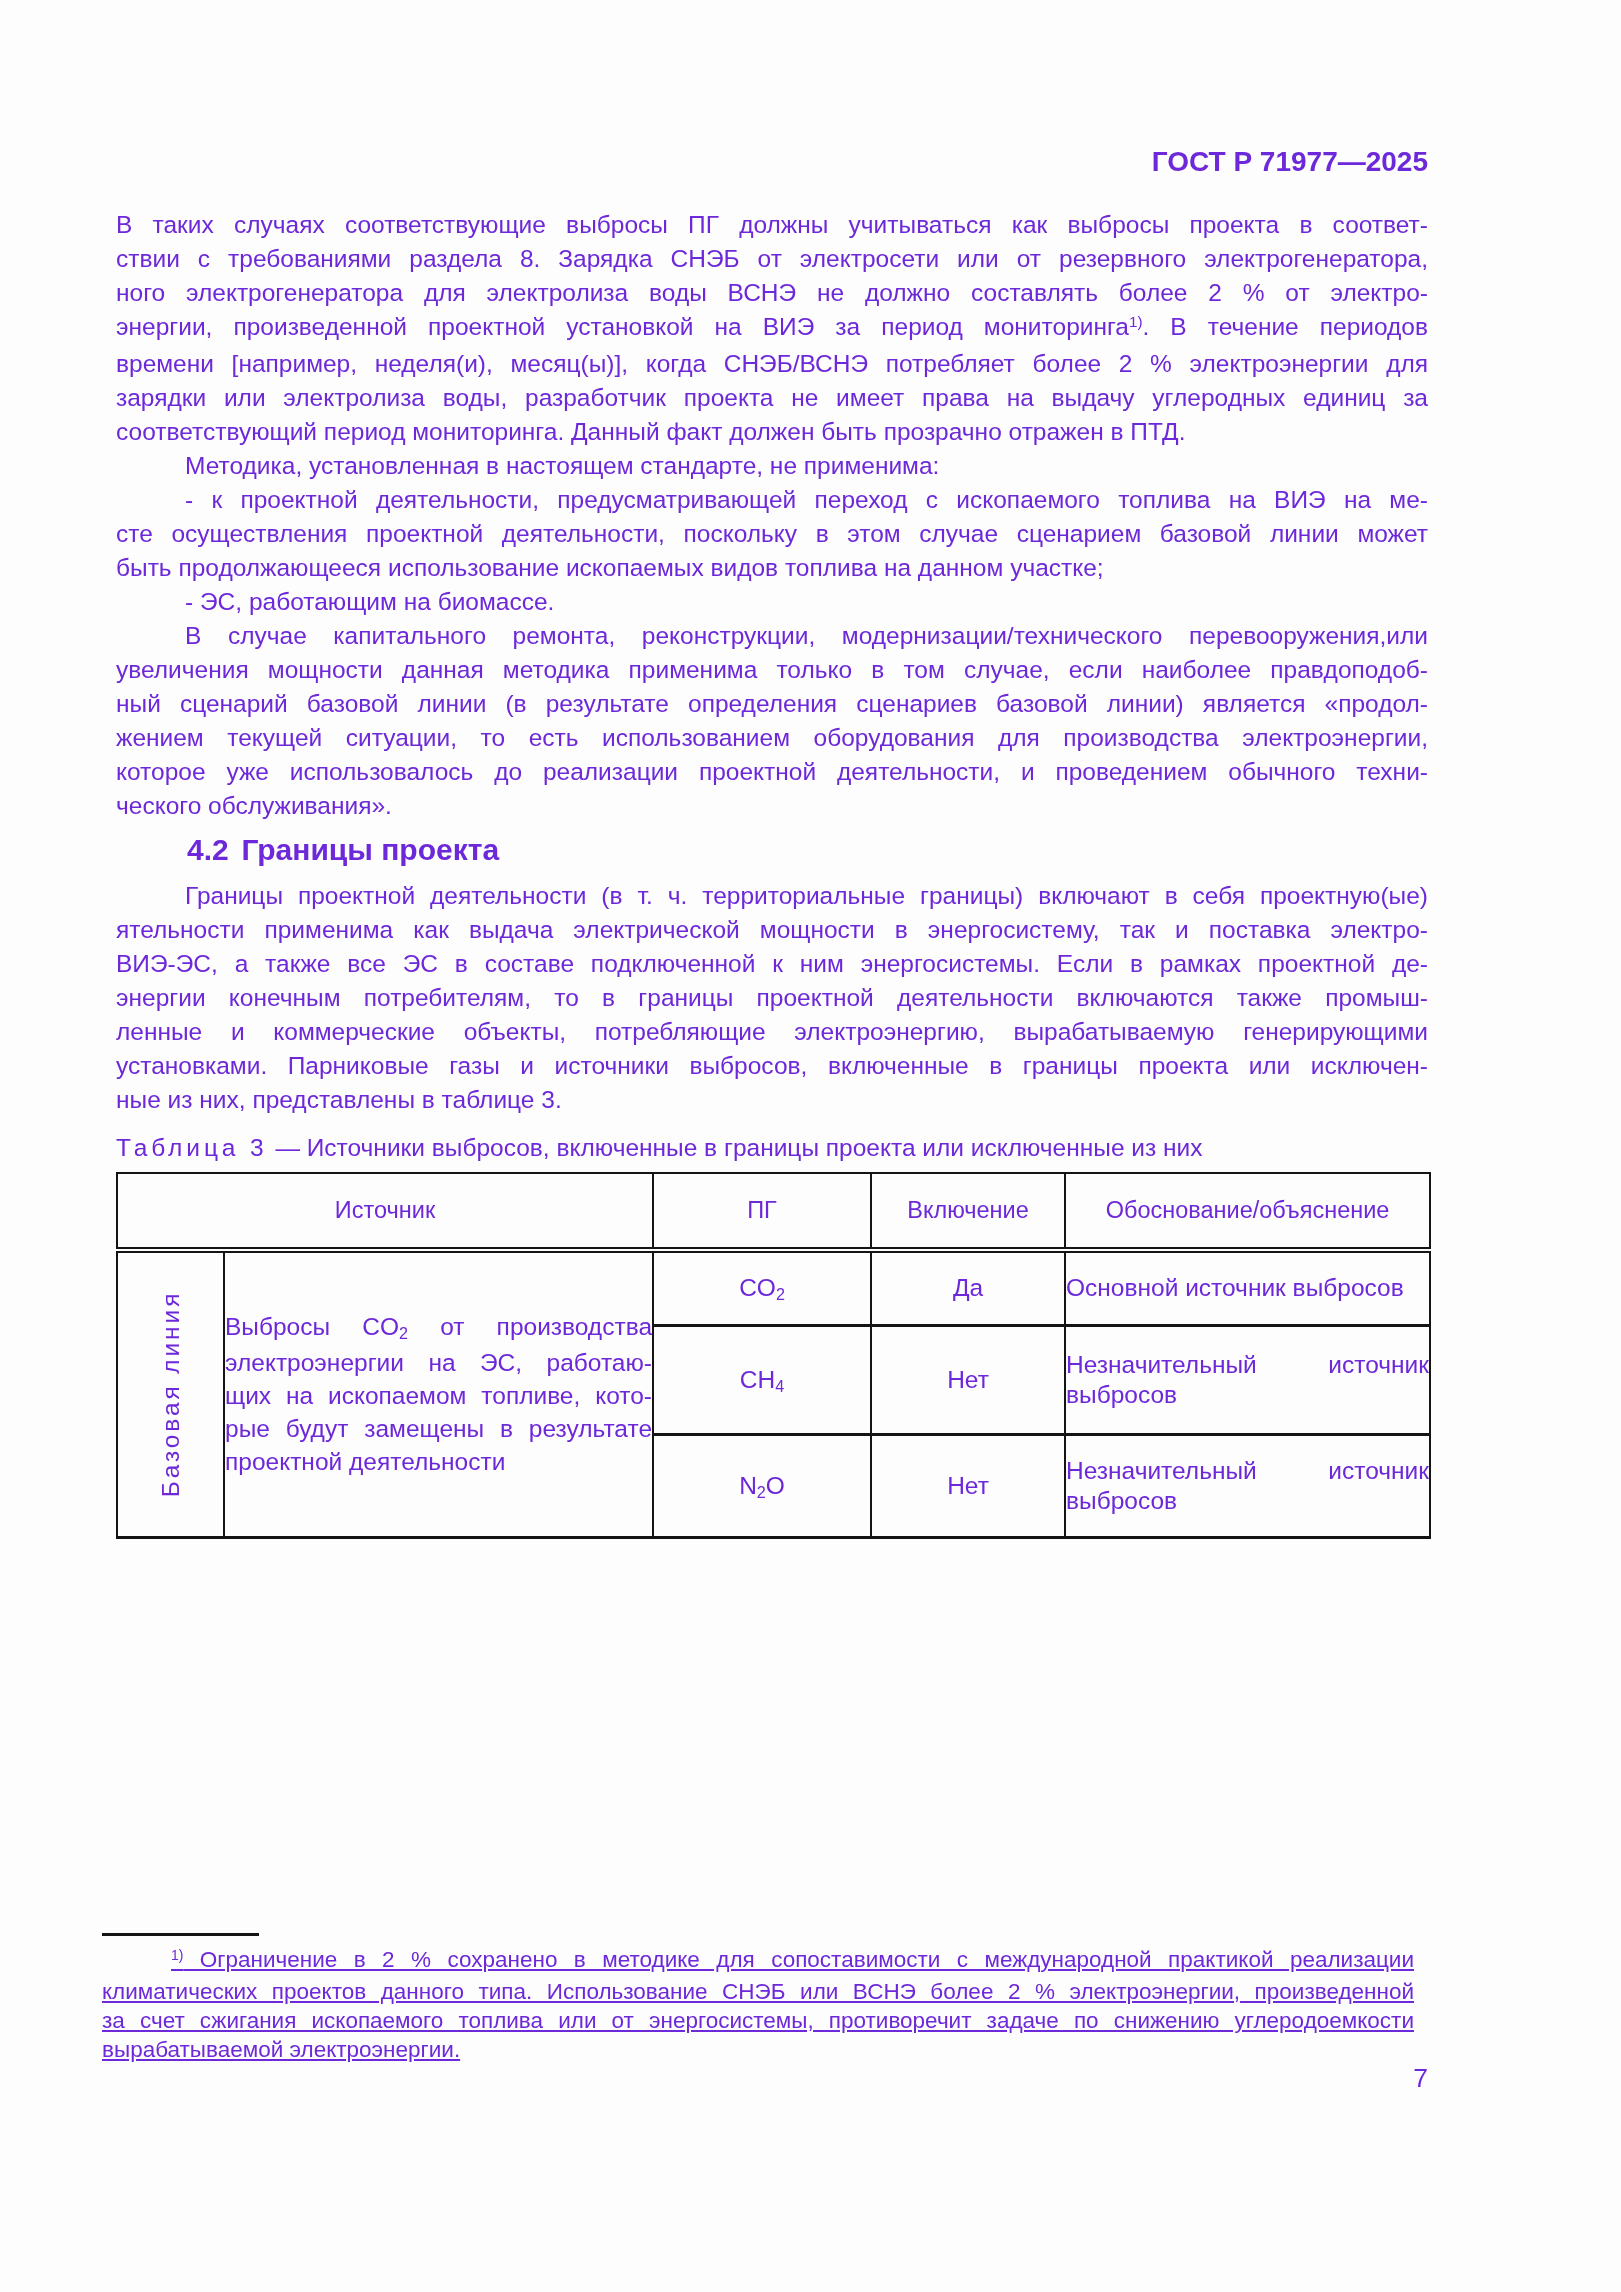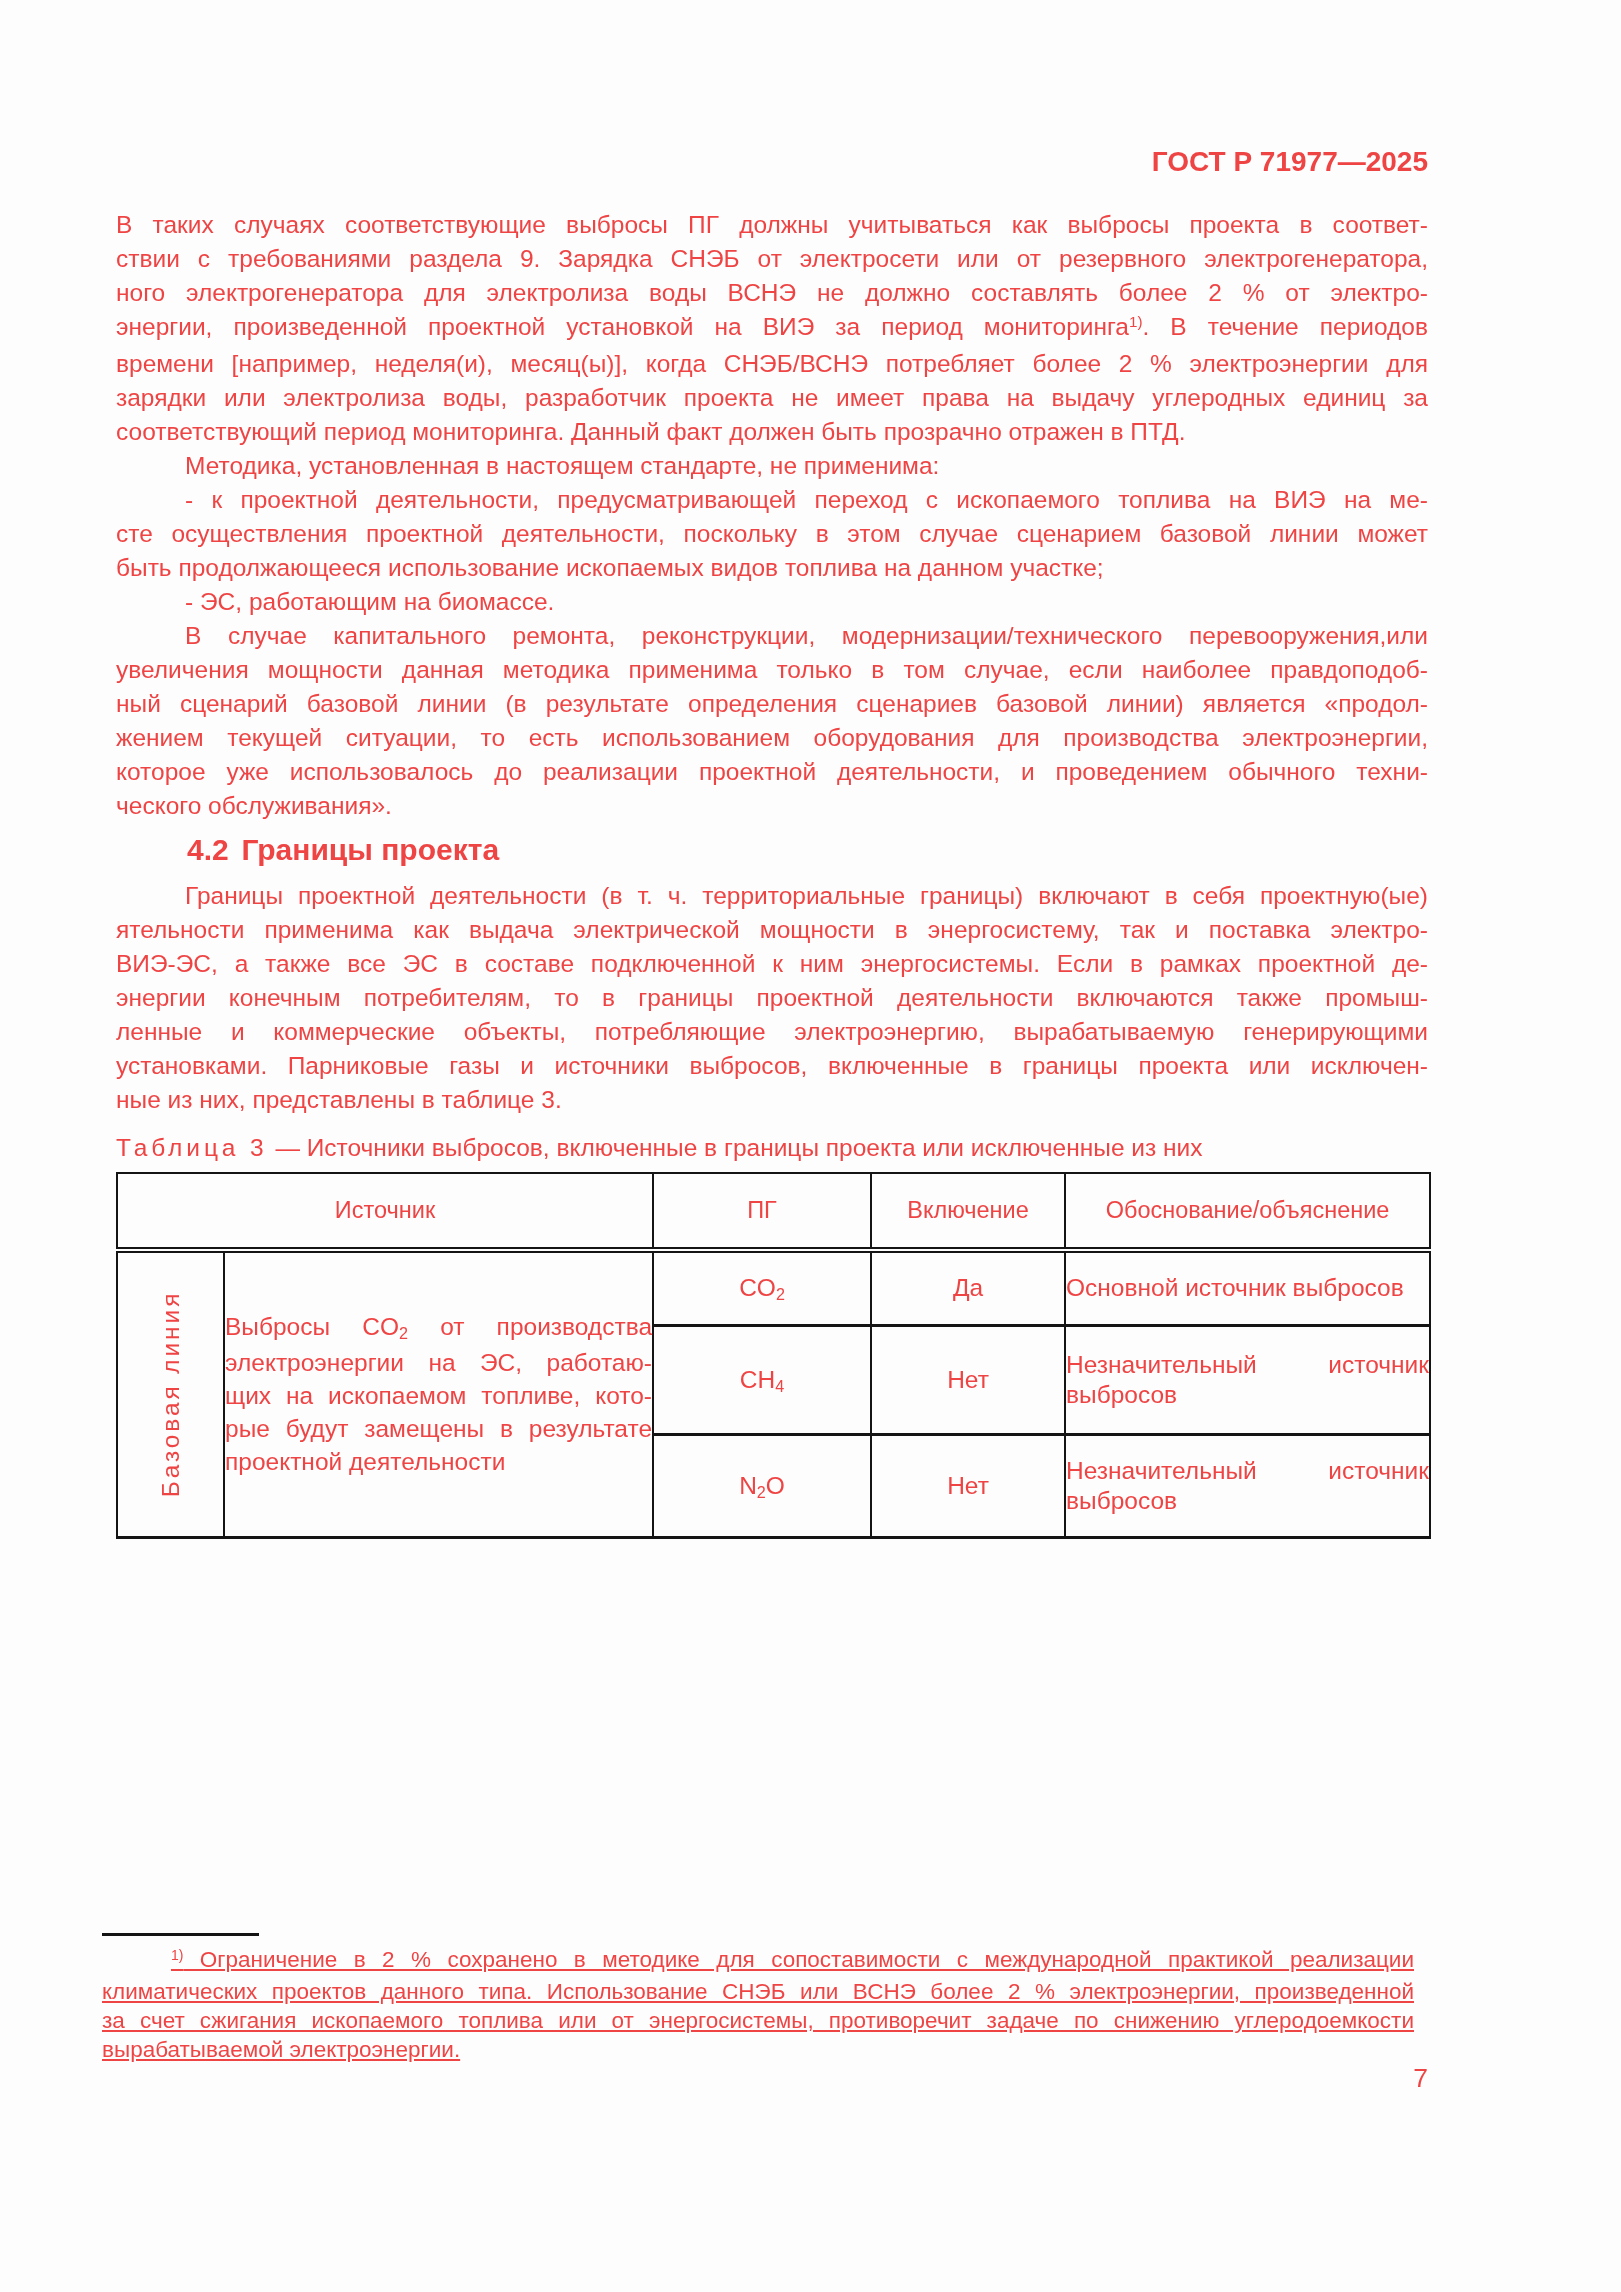--- a/index.html
+++ b/index.html
@@ -1,18 +1,18 @@
 <!DOCTYPE html>
 <html><head>
 <meta charset="utf-8">
 <style>
   html,body { margin:0; padding:0; background:#e8e8e8; }
   .page {
     position:relative; width:1621px; height:2293px; margin:0 auto;
-    background:#fdfdfd; color:#ef4444; overflow:hidden;
+    background:#fdfdfd; color:#6d28d9; overflow:hidden;
     font-family:"Liberation Sans","DejaVu Sans",sans-serif;
   }
   .doc-header {
     position:absolute; top:147px; right:193px;
     font-size:28px; font-weight:bold; line-height:29px; white-space:nowrap;
   }
   .content { position:absolute; left:116px; top:208px; width:1312px; }
   .para { font-size:24.5px; }
   .line { line-height:34px; text-align:justify; text-align-last:justify; }
   .line-last { text-align-last:left; }
@@ -58,21 +58,21 @@
 </head>
 <body>
 
 <div class="page">
 
   <div class="doc-header">ГОСТ Р 71977—2025</div>
 
   <div class="content">
     <div class="para">
         <div class="line">В таких случаях соответствующие выбросы ПГ должны учитываться как выбросы проекта в соответ-</div>
-        <div class="line">ствии с требованиями раздела 9. Зарядка СНЭБ от электросети или от резервного электрогенератора,</div>
+        <div class="line">ствии с требованиями раздела 8. Зарядка СНЭБ от электросети или от резервного электрогенератора,</div>
         <div class="line">ного электрогенератора для электролиза воды ВСНЭ не должно составлять более 2 % от электро-</div>
         <div class="line"><span>энергии, произведенной проектной установкой на ВИЭ за период мониторинга</span><sup>1)</sup><span>. В течение периодов</span></div>
         <div class="line">времени [например, неделя(и), месяц(ы)], когда СНЭБ/ВСНЭ потребляет более 2 % электроэнергии для</div>
         <div class="line">зарядки или электролиза воды, разработчик проекта не имеет права на выдачу углеродных единиц за</div>
         <div class="line line-last">соответствующий период мониторинга. Данный факт должен быть прозрачно отражен в ПТД.</div>
       </div>
     <div class="para indent">
         <div class="line line-last">Методика, установленная в настоящем стандарте, не применима:</div>
       </div>
     <div class="para indent">

